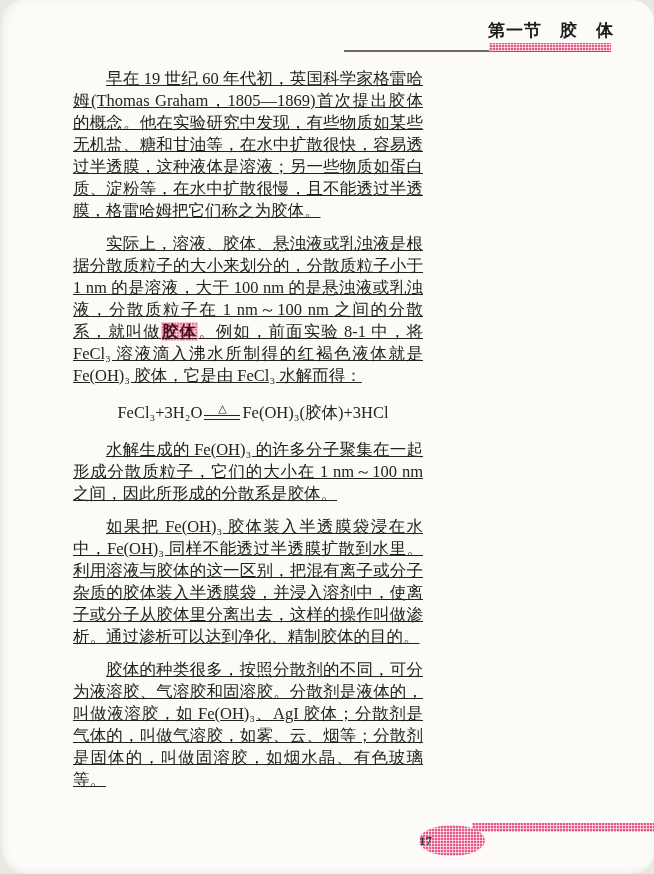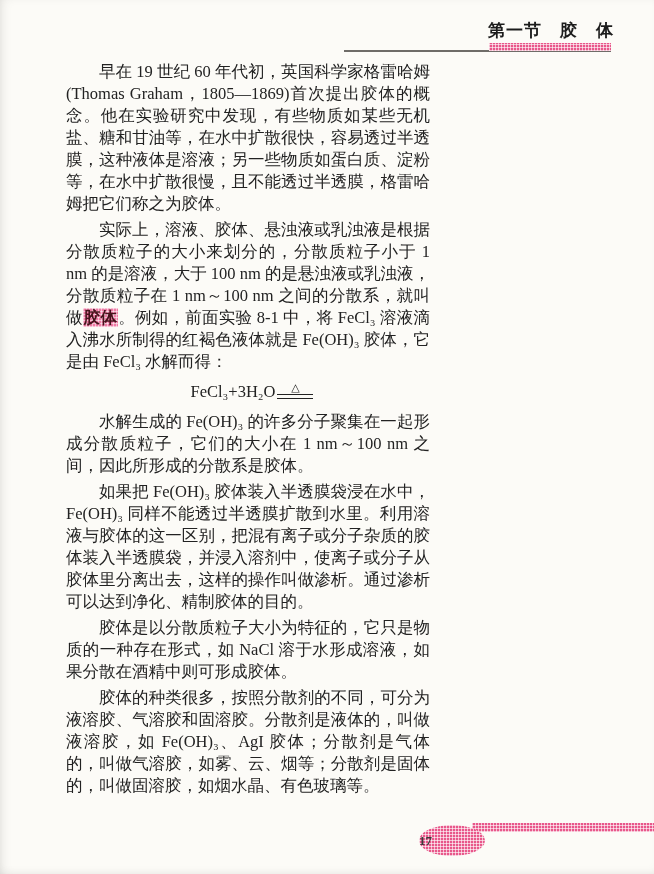--- a/index.html
+++ b/index.html
@@ -5,20 +5,21 @@
   html,body{margin:0;padding:0;background:#e9e7e2;}
   .page{
     position:relative;
     width:654px;height:874px;
     margin:0 auto;
     background:#fcfbf7;
     box-shadow:inset 6px 0 14px -8px rgba(0,0,0,.18), inset 0 -6px 14px -10px rgba(0,0,0,.12);
     overflow:hidden;
     font-family:"Liberation Serif","DejaVu Serif",serif;
     color:#222222;
+    border-radius:22px;
   }
   
   .header-title{
     position:absolute;top:19px;left:488px;width:126px;
     font-size:17px;font-weight:bold;color:#1c1c1c;
     white-space:nowrap;letter-spacing:1px;
   }
   .header-rule{
     position:absolute;top:50px;left:344px;width:267px;height:2px;
     background:#6f6c68;
@@ -32,21 +33,21 @@
   .header-hatch{
     position:absolute;top:43px;left:489px;width:122px;height:8px;
   }
   
   .body-text{
     position:absolute;top:57px;left:62px;width:372px;
     font-size:16.5px;line-height:22px;
     text-align:justify;
   }
   .body-text p{
-    margin:4px;text-indent:2em;
+    margin:11px;text-indent:2em;text-decoration:underline;
   }
   .hl{
     color:#47121c;font-weight:bold;
     padding:0 1px;
     background-color:#ef7aa4;
     background-image:
       repeating-linear-gradient(0deg, rgba(255,255,255,.5) 0 1px, transparent 1px 3px),
       repeating-linear-gradient(90deg, rgba(255,255,255,.5) 0 1px, transparent 1px 3px);
   }
   .equation{
@@ -91,28 +92,28 @@
     <p>早在 19 世纪 60 年代初，英国科学家格雷哈姆(Thomas Graham，1805—1869)首次提出胶体的概念。他在实验研究中发现，有些物质如某些无机盐、糖和甘油等，在水中扩散很快，容易透过半透膜，这种液体是溶液；另一些物质如蛋白质、淀粉等，在水中扩散很慢，且不能透过半透膜，格雷哈姆把它们称之为胶体。</p>
 
     <p><span>实际上，溶液、胶体、悬浊液或乳浊液是根据分散质粒子的大小来划分的，分散质粒子小于 1 nm 的是溶液，大于 100 nm 的是悬浊液或乳浊液，分散质粒子在 1 nm～100 nm 之间的分散系，就叫做</span><span class="hl">胶体</span><span>。例如，前面实验 8-1 中，将 FeCl₃ 溶液滴入沸水所制得的红褐色液体就是 Fe(OH)₃ 胶体，它是由 FeCl₃ 水解而得：</span></p>
 
     <div class="equation">
       <span>FeCl₃+3H₂O</span>
       <span class="eq-cond">
         <span class="tri">△</span>
         <span class="dline"></span>
       </span>
+      <span>Fe(OH)₃(胶体)+3HCl</span>
     </div>
 
     <p>水解生成的 Fe(OH)₃ 的许多分子聚集在一起形成分散质粒子，它们的大小在 1 nm～100 nm 之间，因此所形成的分散系是胶体。</p>
 
 
     <p>如果把 Fe(OH)₃ 胶体装入半透膜袋浸在水中，Fe(OH)₃ 同样不能透过半透膜扩散到水里。利用溶液与胶体的这一区别，把混有离子或分子杂质的胶体装入半透膜袋，并浸入溶剂中，使离子或分子从胶体里分离出去，这样的操作叫做渗析。通过渗析可以达到净化、精制胶体的目的。</p>
 
-    <p>胶体是以分散质粒子大小为特征的，它只是物质的一种存在形式，如 NaCl 溶于水形成溶液，如果分散在酒精中则可形成胶体。</p>
 
     <p>胶体的种类很多，按照分散剂的不同，可分为液溶胶、气溶胶和固溶胶。分散剂是液体的，叫做液溶胶，如 Fe(OH)₃、AgI 胶体；分散剂是气体的，叫做气溶胶，如雾、云、烟等；分散剂是固体的，叫做固溶胶，如烟水晶、有色玻璃等。</p>
 
   </div>
 
   <div class="footer-hatch-line hatch"></div>
   <div class="page-number-ellipse hatch">
     <span>17</span>
   </div>
 

